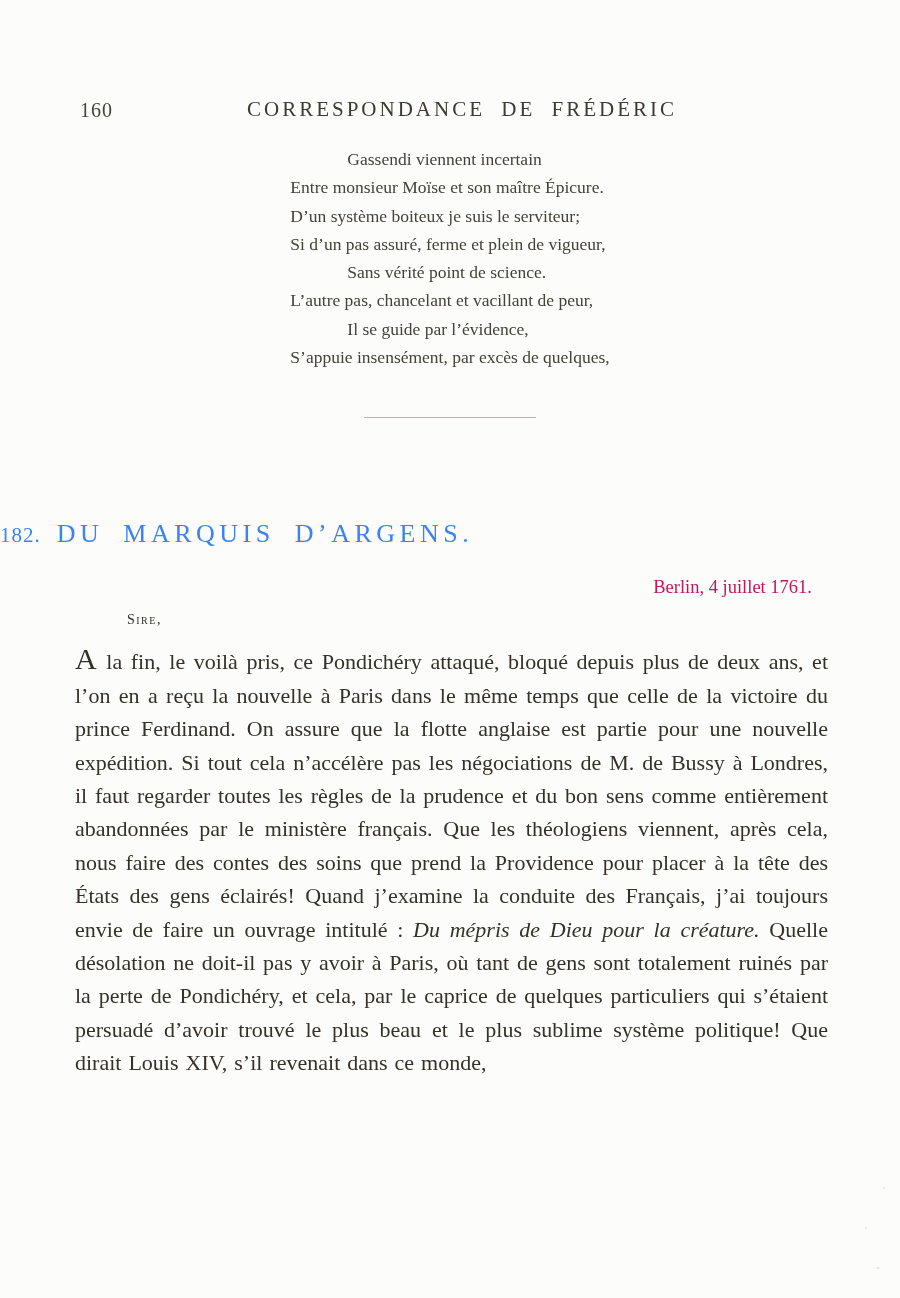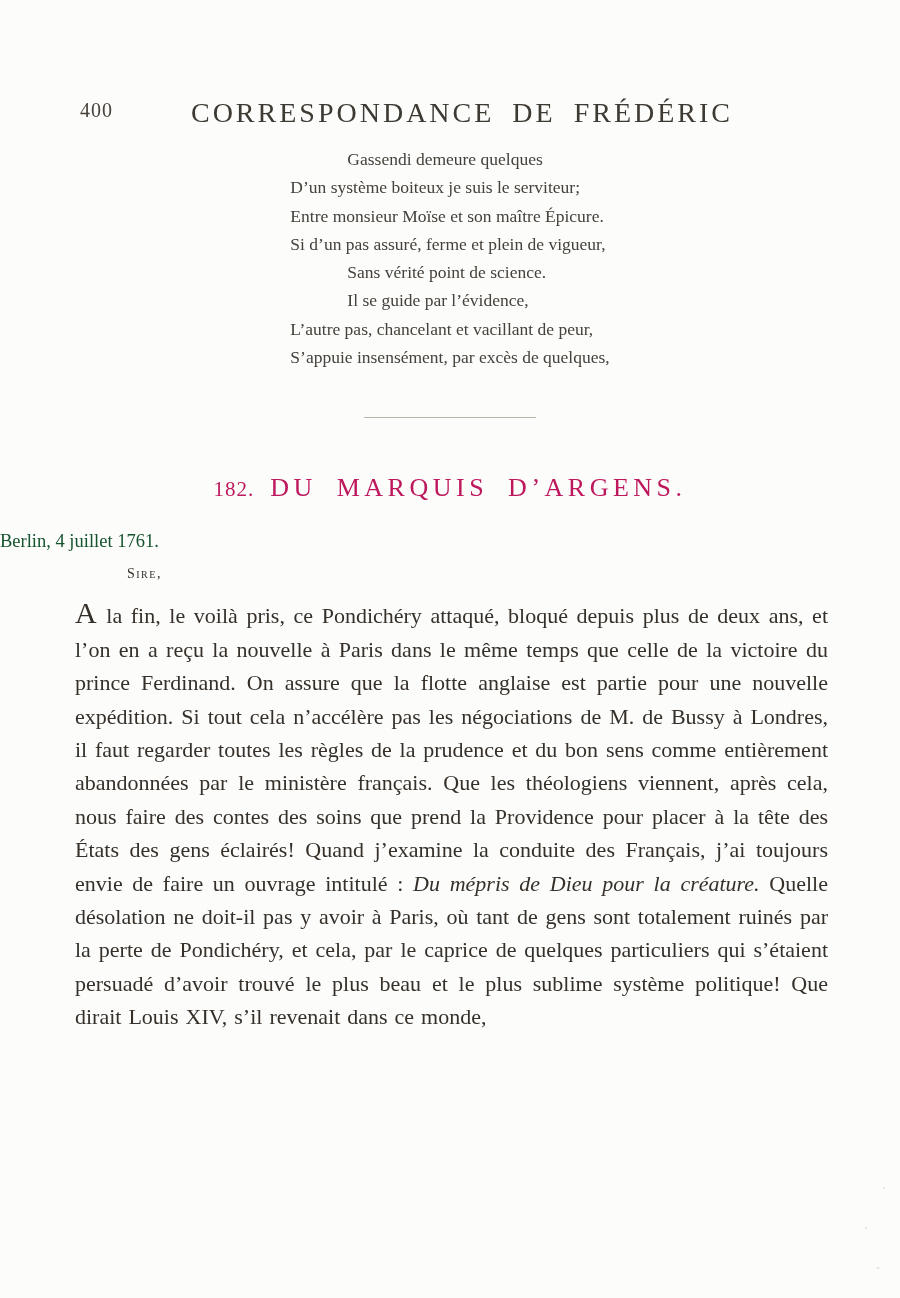--- a/index.html
+++ b/index.html
@@ -17,74 +17,74 @@
       radial-gradient(2px 3px at 12px 60px, #dcd9d3 0%, transparent 70%),
       radial-gradient(3px 2px at 24px 100px, #d8d5cf 0%, transparent 70%);
     pointer-events:none;
   }
   .folio{
     position:absolute;left:80px;top:99px;
     font-size:20px;letter-spacing:1px;color:#46423c;
   }
   .running-header{
     position:absolute;top:97px;left:0;right:16px;text-align:center;
-    font-size:28px;letter-spacing:3px;word-spacing:8px;color:#3d3933;padding-left:40px;
+    font-size:21px;letter-spacing:3px;word-spacing:8px;color:#3d3933;padding-left:40px;
   }
   .content{padding-top:145px;}
   .poem{
     width:max-content;margin:0 auto;
     font-size:17.5px;line-height:28.3px;color:#45413b;
   }
   .poem-line{white-space:nowrap;}
   .poem-line.indent{padding-left:57px;}
   .divider{
     border:0;border-top:1px solid #b8b4ac;height:0;
     width:172px;margin:46px auto 0 auto;
   }
   .letter-heading{
-    margin-top:53px;text-align:center;line-height:34px;
-    font-size:26px;color:#be185d;
+    margin-top:99px;text-align:left;line-height:34px;
+    font-size:26px;color:#3b82f6;
   }
   .letter-number{font-size:21px;letter-spacing:1px;margin-right:16px;}
   .letter-title{letter-spacing:4.5px;word-spacing:9px;}
   .dateline{
-    margin-top:22px;padding-right:88px;
-    font-size:18.5px;line-height:26px;color:#14532d;
+    margin-top:22px;text-align:right;padding-right:88px;
+    font-size:18.5px;line-height:26px;color:#be185d;
   }
   .salutation{
     margin-top:6px;margin-left:127px;
     font-variant:small-caps;font-size:14px;letter-spacing:1.5px;line-height:27px;
     color:#35312b;
   }
   .body-text{
     margin:12px 72px 0 75px;
     font-size:22px;line-height:33.4px;text-align:justify;
     word-spacing:1.5px;color:#35302a;
   }
   .initial{font-size:30px;line-height:0;letter-spacing:1px;}
   .italic{font-style:italic;}
 </style>
 </head>
 <body>
 
 <div class="page">
 
-  <div class="folio">400</div>
+  <div class="folio">160</div>
   <div class="running-header">CORRESPONDANCE DE FRÉDÉRIC</div>
 
   <div class="content">
 
     <div class="poem">
-      <div class="poem-line indent">Gassendi demeure quelques</div>
+      <div class="poem-line indent">Gassendi viennent incertain</div>
+      <div class="poem-line">Entre monsieur Moïse et son maître Épicure.</div>
       <div class="poem-line">D’un système boiteux je suis le serviteur;</div>
-      <div class="poem-line">Entre monsieur Moïse et son maître Épicure.</div>
       <div class="poem-line">Si d’un pas assuré, ferme et plein de vigueur,</div>
       <div class="poem-line indent">Sans vérité point de science.</div>
+      <div class="poem-line">L’autre pas, chancelant et vacillant de peur,</div>
       <div class="poem-line indent">Il se guide par l’évidence,</div>
-      <div class="poem-line">L’autre pas, chancelant et vacillant de peur,</div>
       <div class="poem-line">S’appuie insensément, par excès de quelques,</div>
     </div>
 
     <hr class="divider">
 
     <div class="letter-heading">
       <span class="letter-number">182.</span><span class="letter-title">DU MARQUIS D’ARGENS.</span>
     </div>
 
     <div class="dateline">Berlin, 4 juillet 1761.</div>

